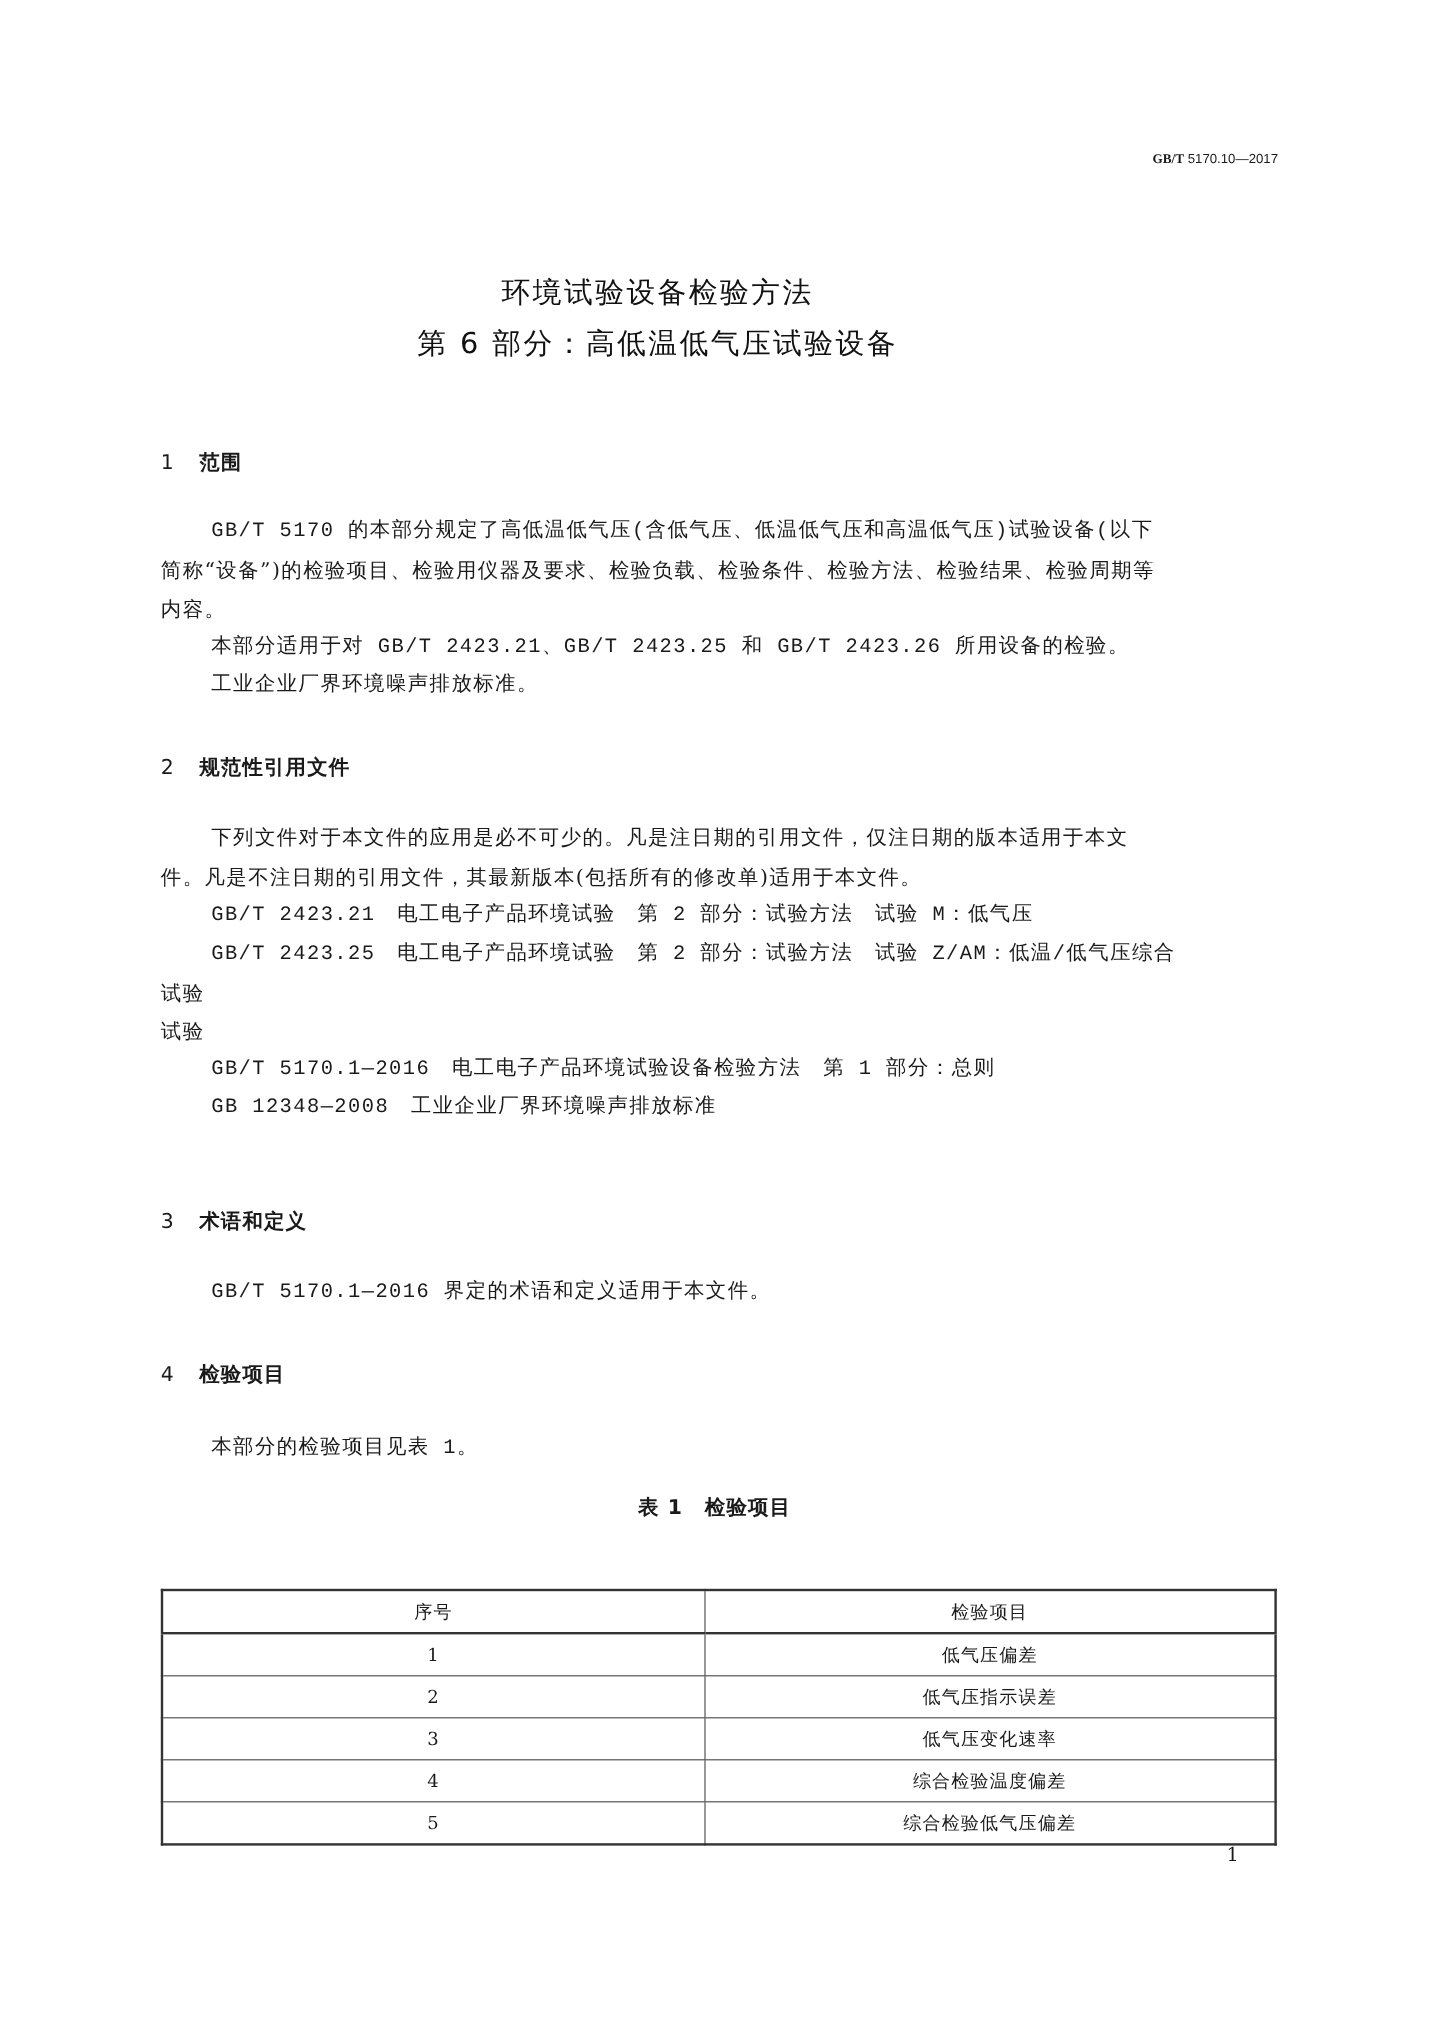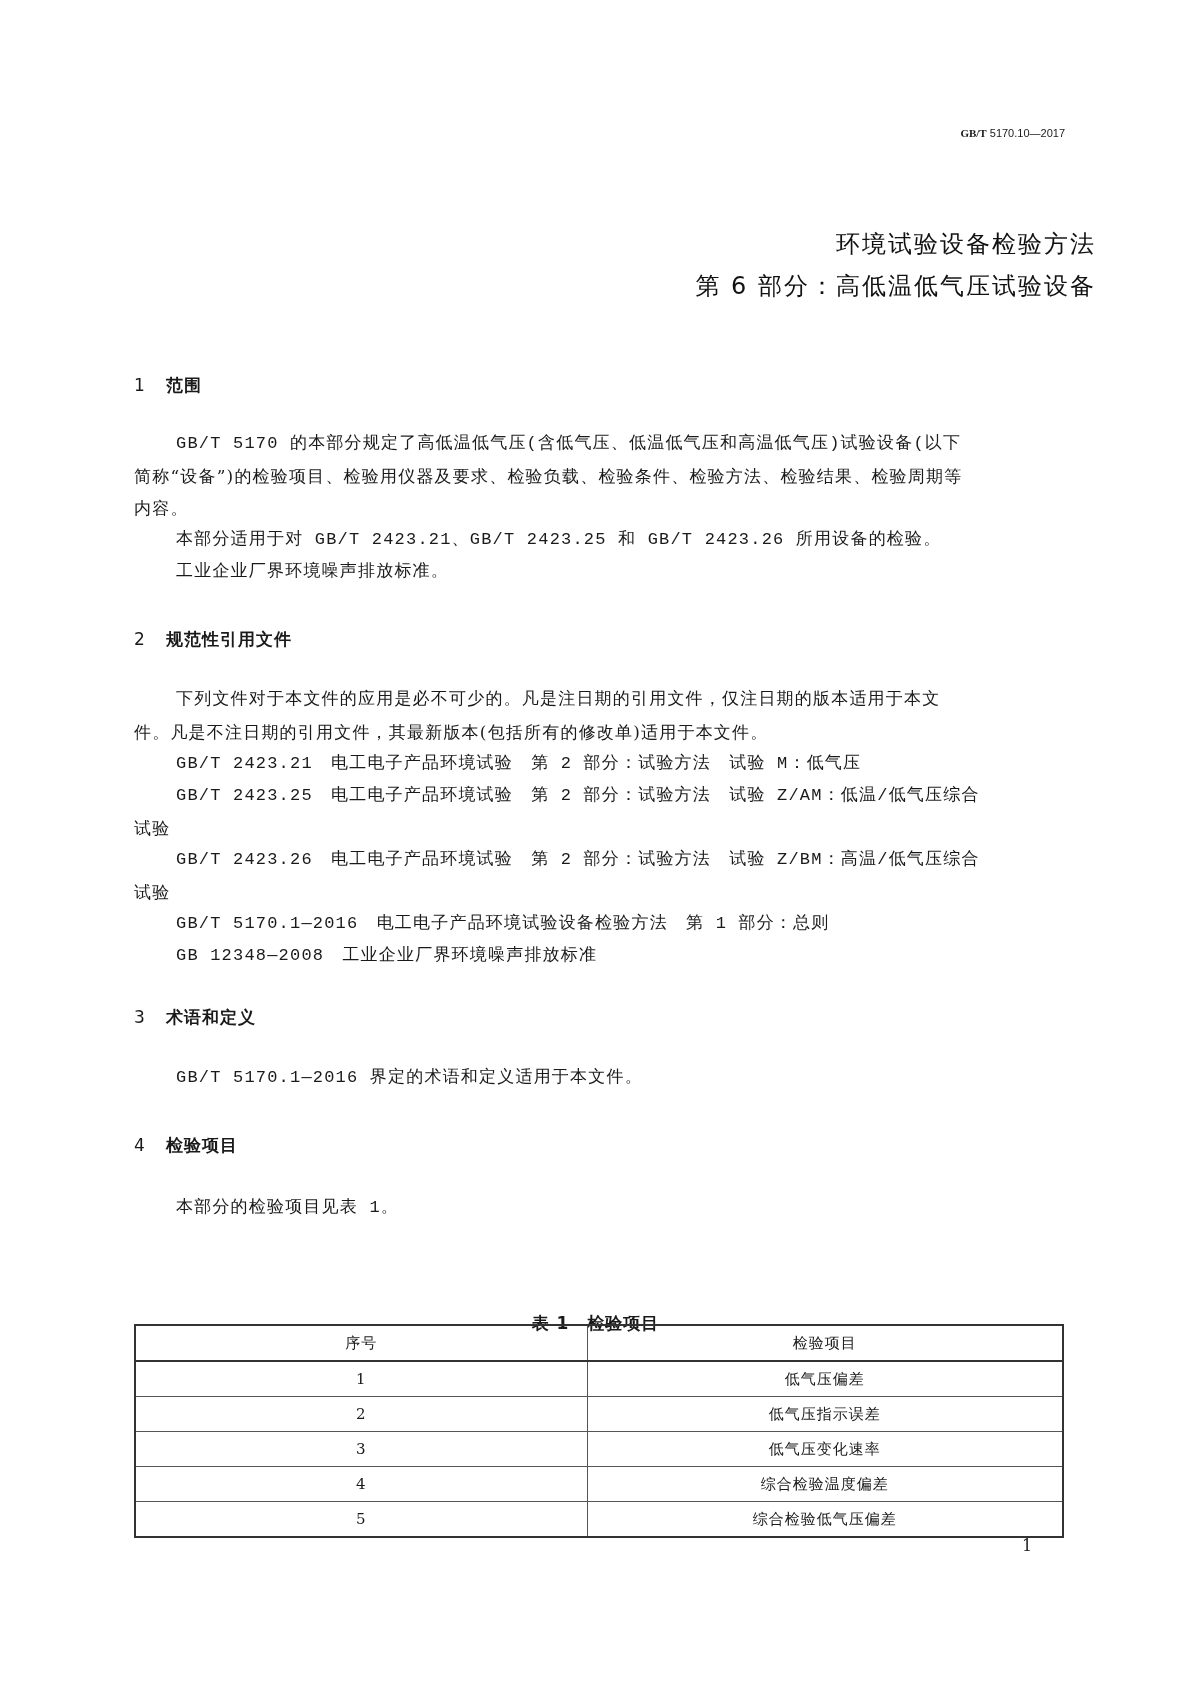--- a/index.html
+++ b/index.html
@@ -1,21 +1,21 @@
 <!DOCTYPE html>
 <html><head>
 <meta charset="utf-8">
 <style>
   html, body { margin:0; padding:0; background:#ffffff; }
   body { width:1191px; height:1684px; position:relative; overflow:hidden;
          font-family:"DejaVu Serif","Liberation Serif",serif; color:#1a1a1a; }
   .abs { position:absolute; }
   .std-code { right:126px; top:127px; font-size:11px; font-family:"Liberation Sans","DejaVu Sans",sans-serif; }
   .std-code b { font-family:"Liberation Serif",serif; font-weight:bold; }
-  .title { left:0; width:1096px; text-align:right; font-family:"DejaVu Sans","Liberation Sans",sans-serif;
+  .title { left:0; width:1096px; text-align:center; font-family:"DejaVu Sans","Liberation Sans",sans-serif;
            font-size:24px; letter-spacing:2px; color:#111; }
   .h { left:134px; font-family:"DejaVu Sans","Liberation Sans",sans-serif; font-weight:bold; font-size:17px; letter-spacing:1px; }
   .h .num { display:inline-block; width:32px; font-weight:normal; }
   .p { left:134px; width:928px; font-size:17px; line-height:32px; letter-spacing:1.2px; text-align:justify; }
   .p .line { display:block; white-space:nowrap; }
   .p .ind { padding-left:42px;font-family:Liberation Mono, monospace; }
   .caption { left:0; width:1191px; text-align:center; font-family:"DejaVu Sans","Liberation Sans",sans-serif;
              font-weight:bold; font-size:17px; letter-spacing:1px; }
   table.t { position:absolute; left:134px; top:1324px; width:930px; border-collapse:collapse;
             border:2px solid #333; font-size:15px; }
@@ -48,41 +48,40 @@
 
 <div class="abs h" style="top:628px;">
   <span class="num">2</span><span>规范性引用文件</span>
 </div>
 <div class="abs p" style="top:684px;">
   <span class="line ind">下列文件对于本文件的应用是必不可少的。凡是注日期的引用文件，仅注日期的版本适用于本文</span>
   <span class="line">件。凡是不注日期的引用文件，其最新版本(包括所有的修改单)适用于本文件。</span>
   <span class="line ind">GB/T 2423.21　电工电子产品环境试验　第 2 部分：试验方法　试验 M：低气压</span>
   <span class="line ind">GB/T 2423.25　电工电子产品环境试验　第 2 部分：试验方法　试验 Z/AM：低温/低气压综合</span>
   <span class="line">试验</span>
-  <span class="line ind">GB/T 2423.26　电工电子产品环境试验　第 2 部分：试验方法　试验 Z/BM：高温/低气压综合</span>
   <span class="line">试验</span>
   <span class="line ind">GB/T 5170.1—2016　电工电子产品环境试验设备检验方法　第 1 部分：总则</span>
   <span class="line ind">GB 12348—2008　工业企业厂界环境噪声排放标准</span>
 </div>
 
 <div class="abs h" style="top:1006px;">
   <span class="num">3</span><span>术语和定义</span>
 </div>
 <div class="abs p" style="top:1062px;">
   <span class="line ind">GB/T 5170.1—2016 界定的术语和定义适用于本文件。</span>
 </div>
 
 <div class="abs h" style="top:1134px;">
   <span class="num">4</span><span>检验项目</span>
 </div>
 <div class="abs p" style="top:1192px;">
   <span class="line ind">本部分的检验项目见表 1。</span>
 </div>
 
-<div class="abs caption" style="top:1312px;">表 1　检验项目</div>
+<div class="abs caption" style="top:1245px;">表 1　检验项目</div>
 
 <table class="t">
   <colgroup>
       <col class="c1">
       <col>
     </colgroup>
   <thead>
     <tr>
       <th>序号</th>
       <th>检验项目</th>

